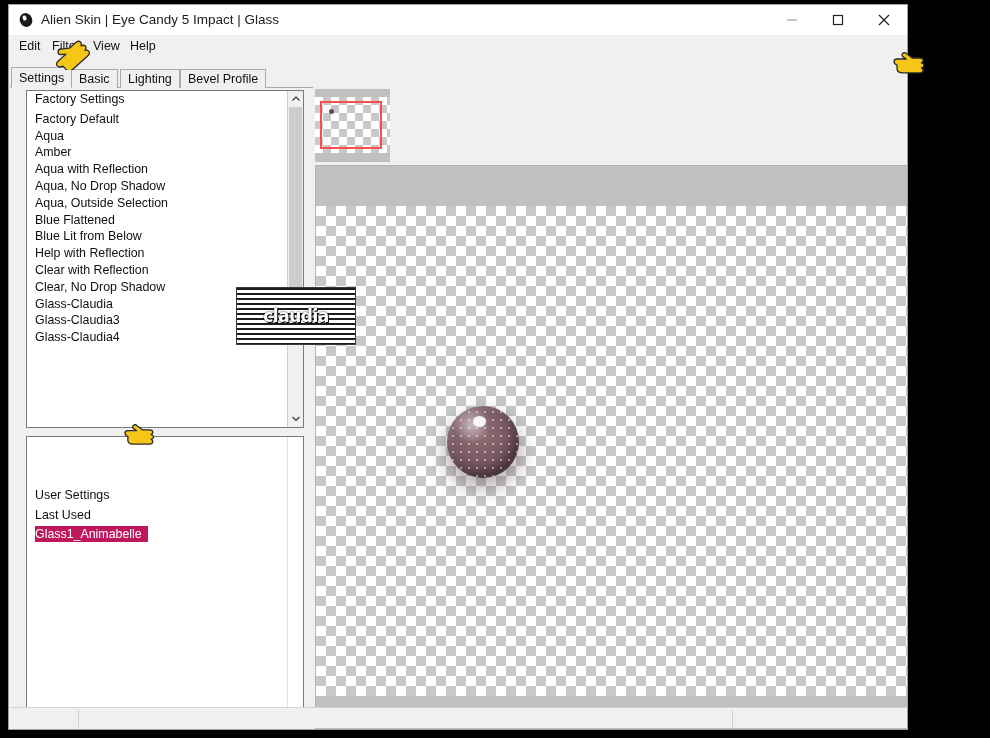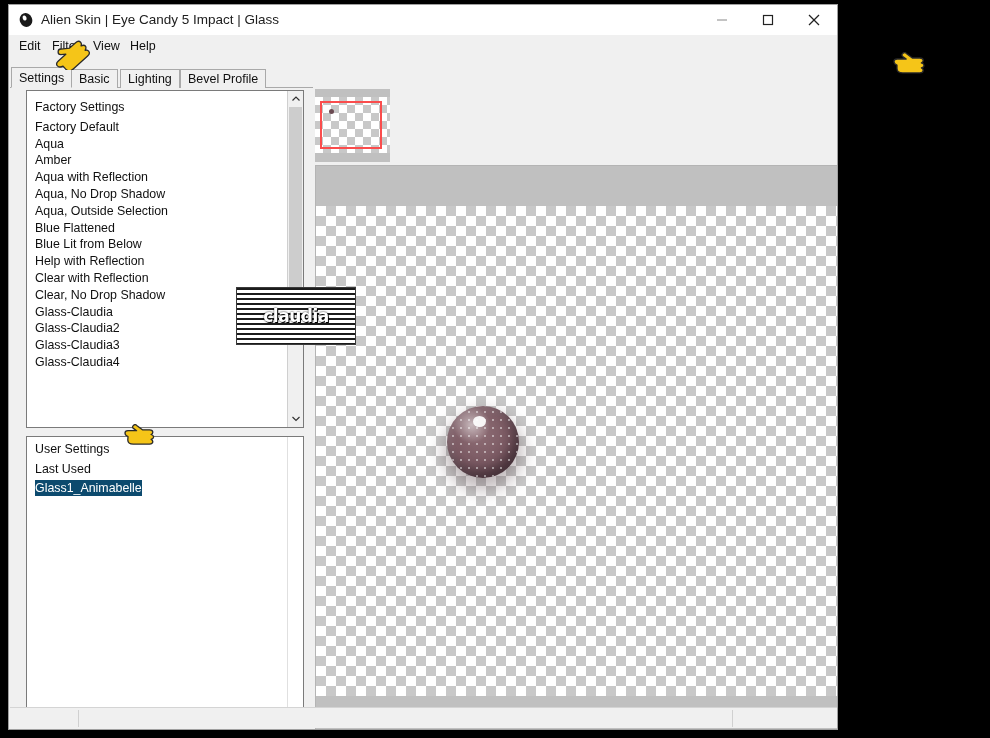--- a/index.html
+++ b/index.html
@@ -18,21 +18,21 @@
     height: 738px;
     background: #000000;
     overflow: hidden;
   }
 
   
   .window {
     position: absolute;
     left: 8px;
     top: 4px;
-    width: 830px;
+    width: 900px;
     height: 726px;
     background: #f0f0f0;
     border: 1px solid #a0a0a0;
     box-sizing: border-box;
     overflow: hidden;
   }
 
   
   .titlebar {
     position: absolute;
@@ -139,35 +139,36 @@
   #factory-list { left: 16px; top: 33px; width: 278px; height: 338px; }
   #user-list    { left: 16px; top: 379px; width: 278px; height: 290px; }
 
   .list-inner {
     position: absolute;
     left: 0; top: 0;
     right: 17px;
     bottom: 0;
     overflow: hidden;
   }
-  #user-list .list-inner { right: 16px; }
+  #user-list .list-inner { right: 16px; margin-top: 46px; }
 
   .list-item {
     font-size: 12.4px;
     color: #101010;
     padding: 0 0 0 8px;
     height: 16.8px;
     line-height: 16.5px;
     white-space: nowrap;
     cursor: default;
   }
   .list-item.selected {
-    background: #0c4a6e;
+    background: #be185d;
     color: #ffffff;
     display: inline-block;
+    padding-right: 6px;
   }
   .list-gap { height: 3px; }
 
   
   .vscroll {
     position: absolute;
     right: 0; top: 0;
     width: 16px;
     height: 100%;
     background: #f0f0f0;
@@ -488,35 +489,34 @@
 
       <div class="tabstrip">
         <div class="tab active" style="left:1px;">Settings</div>
         <div class="tab" style="left:61px;">Basic</div>
         <div class="tab" style="left:110px;">Lighting</div>
         <div class="tab" style="left:170px;">Bevel Profile</div>
       </div>
 
       <div class="listbox" id="factory-list">
         <div class="list-inner">
-          <div class="list-item" style="margin-top:8px">Factory Settings</div>
+          <div class="list-item" style="margin-top:0">Factory Settings</div>
           <div class="list-gap"></div>
           <div class="list-item">Factory Default</div>
           <div class="list-item">Aqua</div>
           <div class="list-item">Amber</div>
           <div class="list-item">Aqua with Reflection</div>
           <div class="list-item">Aqua, No Drop Shadow</div>
           <div class="list-item">Aqua, Outside Selection</div>
           <div class="list-item">Blue Flattened</div>
           <div class="list-item">Blue Lit from Below</div>
           <div class="list-item">Help with Reflection</div>
           <div class="list-item">Clear with Reflection</div>
           <div class="list-item">Clear, No Drop Shadow</div>
           <div class="list-item">Glass-Claudia</div>
-          <div class="list-item">Glass-Claudia2</div>
           <div class="list-item">Glass-Claudia3</div>
           <div class="list-item">Glass-Claudia4</div>
         </div>
         <div class="vscroll">
           <div class="sb-arrow up">
             <svg width="9" height="7" viewBox="0 0 9 7">
                 <polyline points="1,5 4.5,1.5 8,5" fill="none" stroke="#333" stroke-width="1.2"></polyline>
               </svg>
           </div>
           <div class="sb-track-line" style="top:16px; bottom:16px;"></div>

